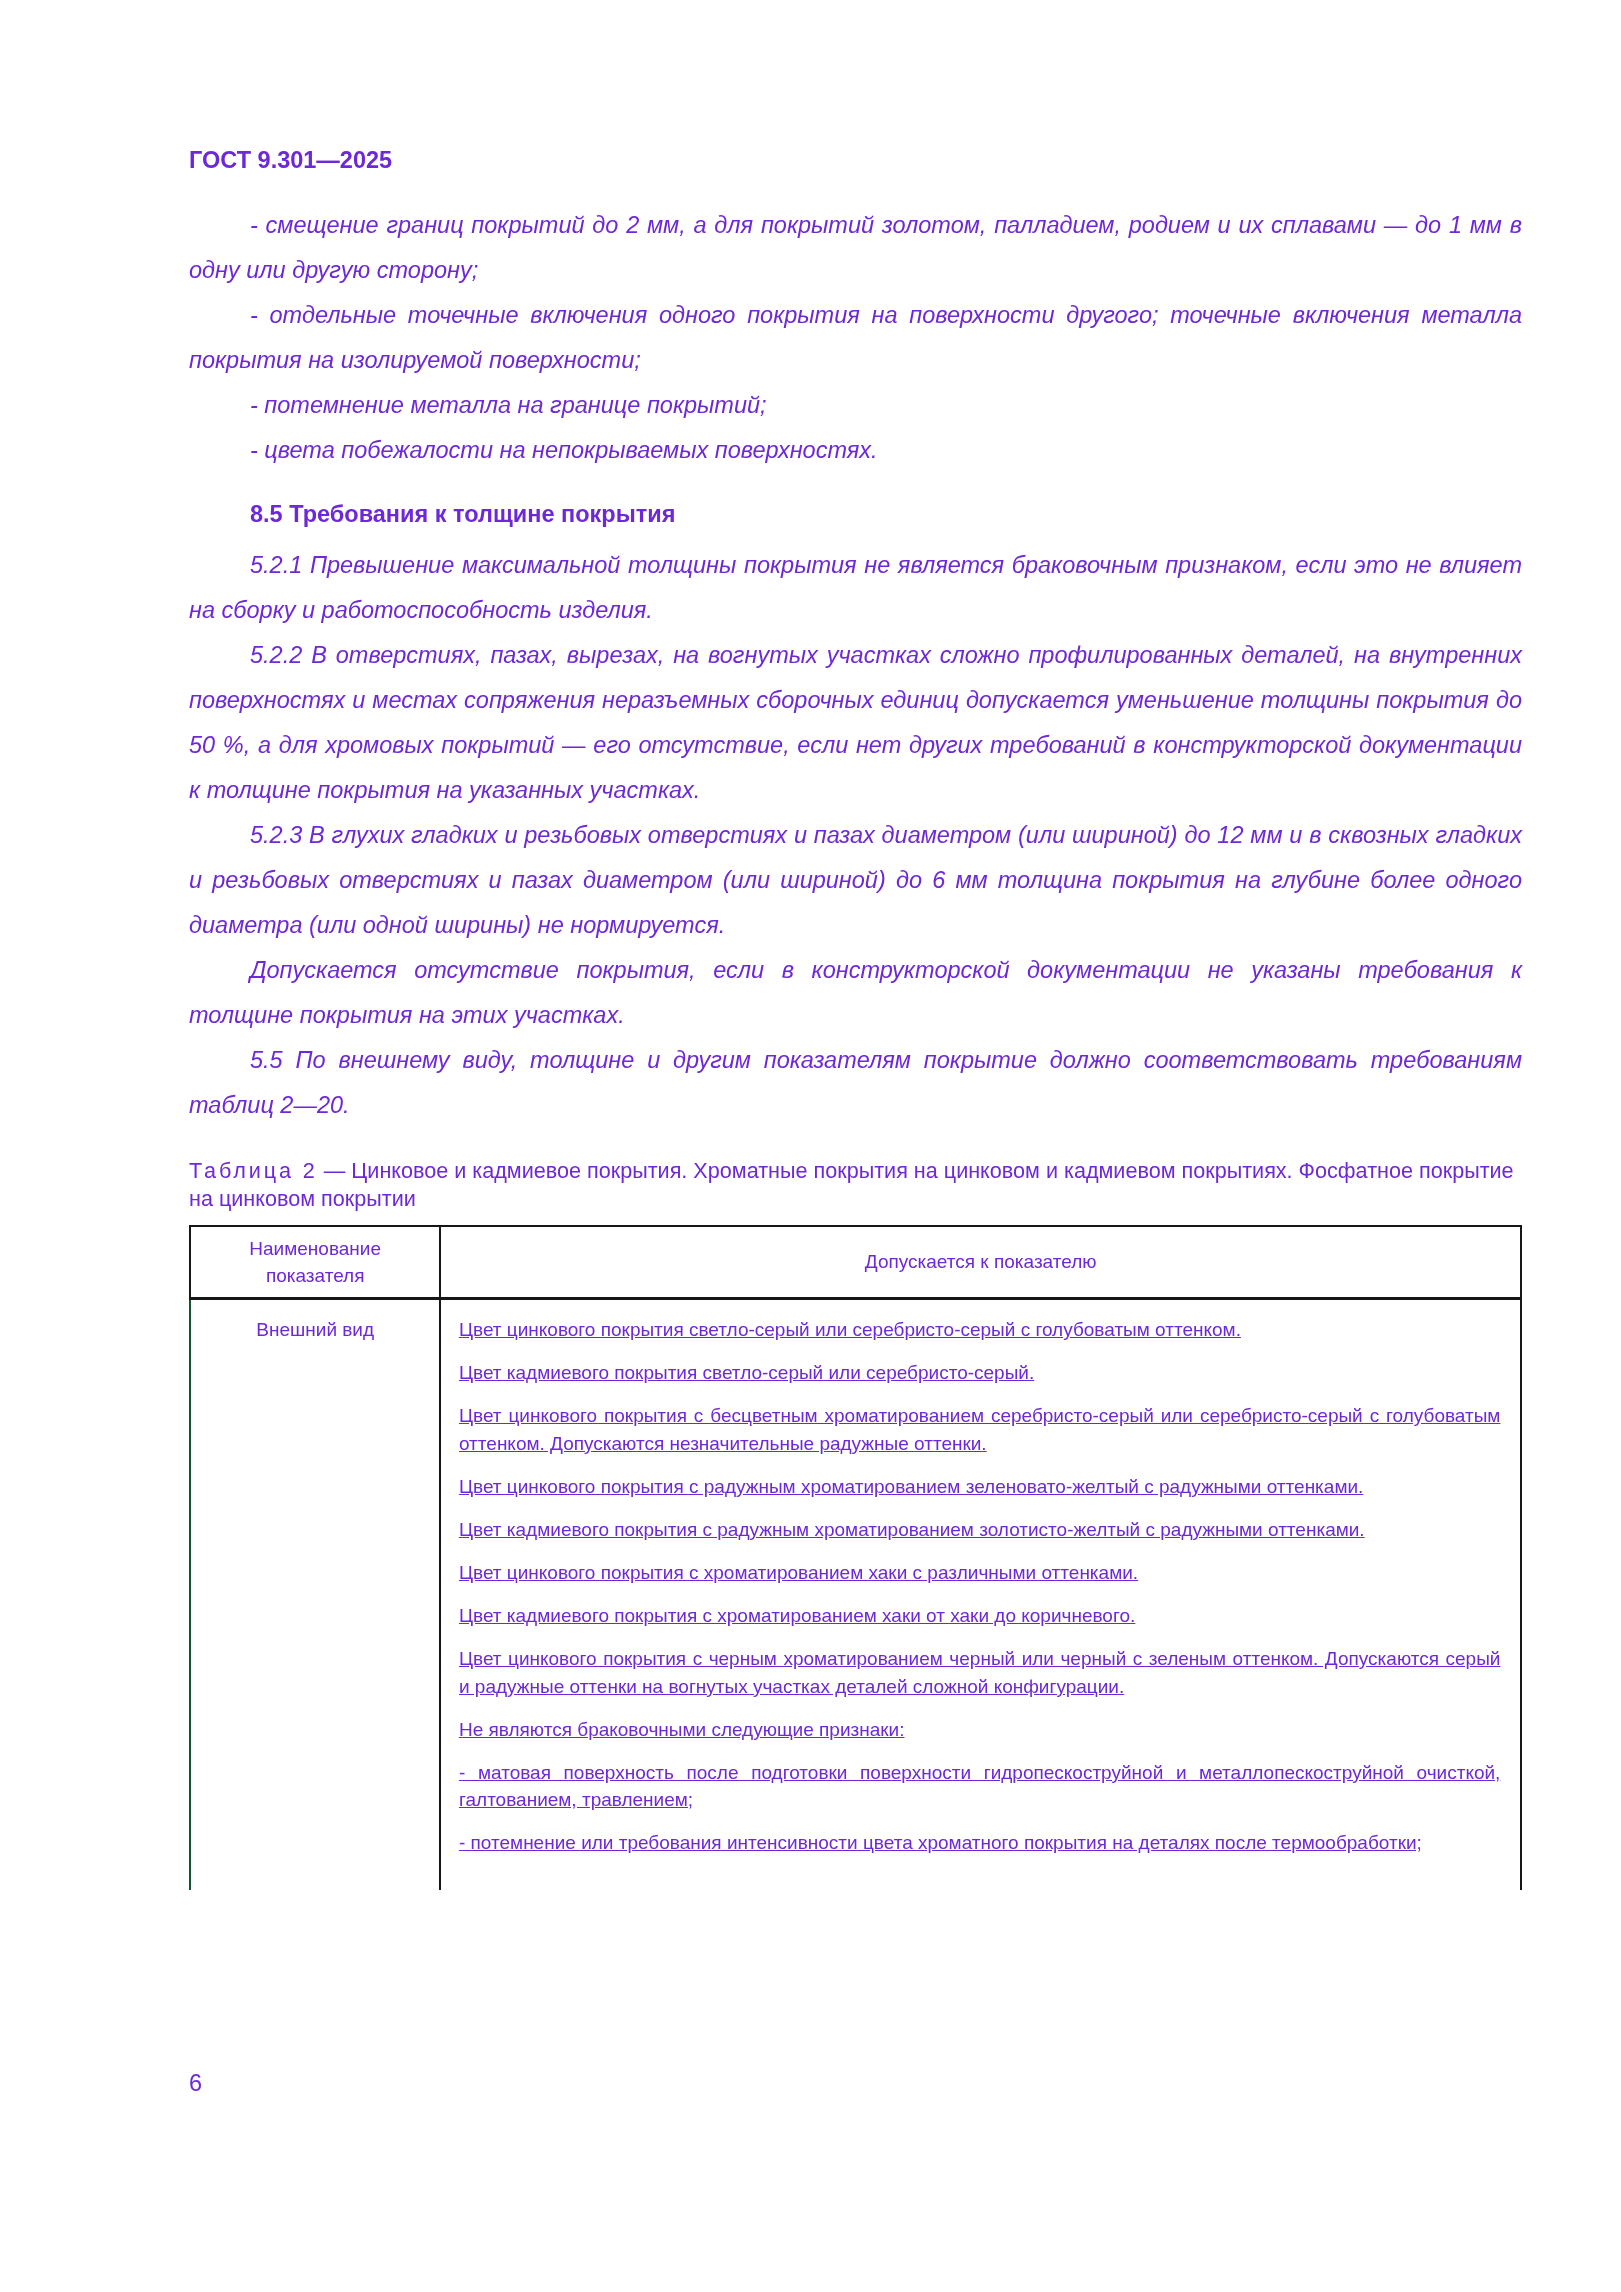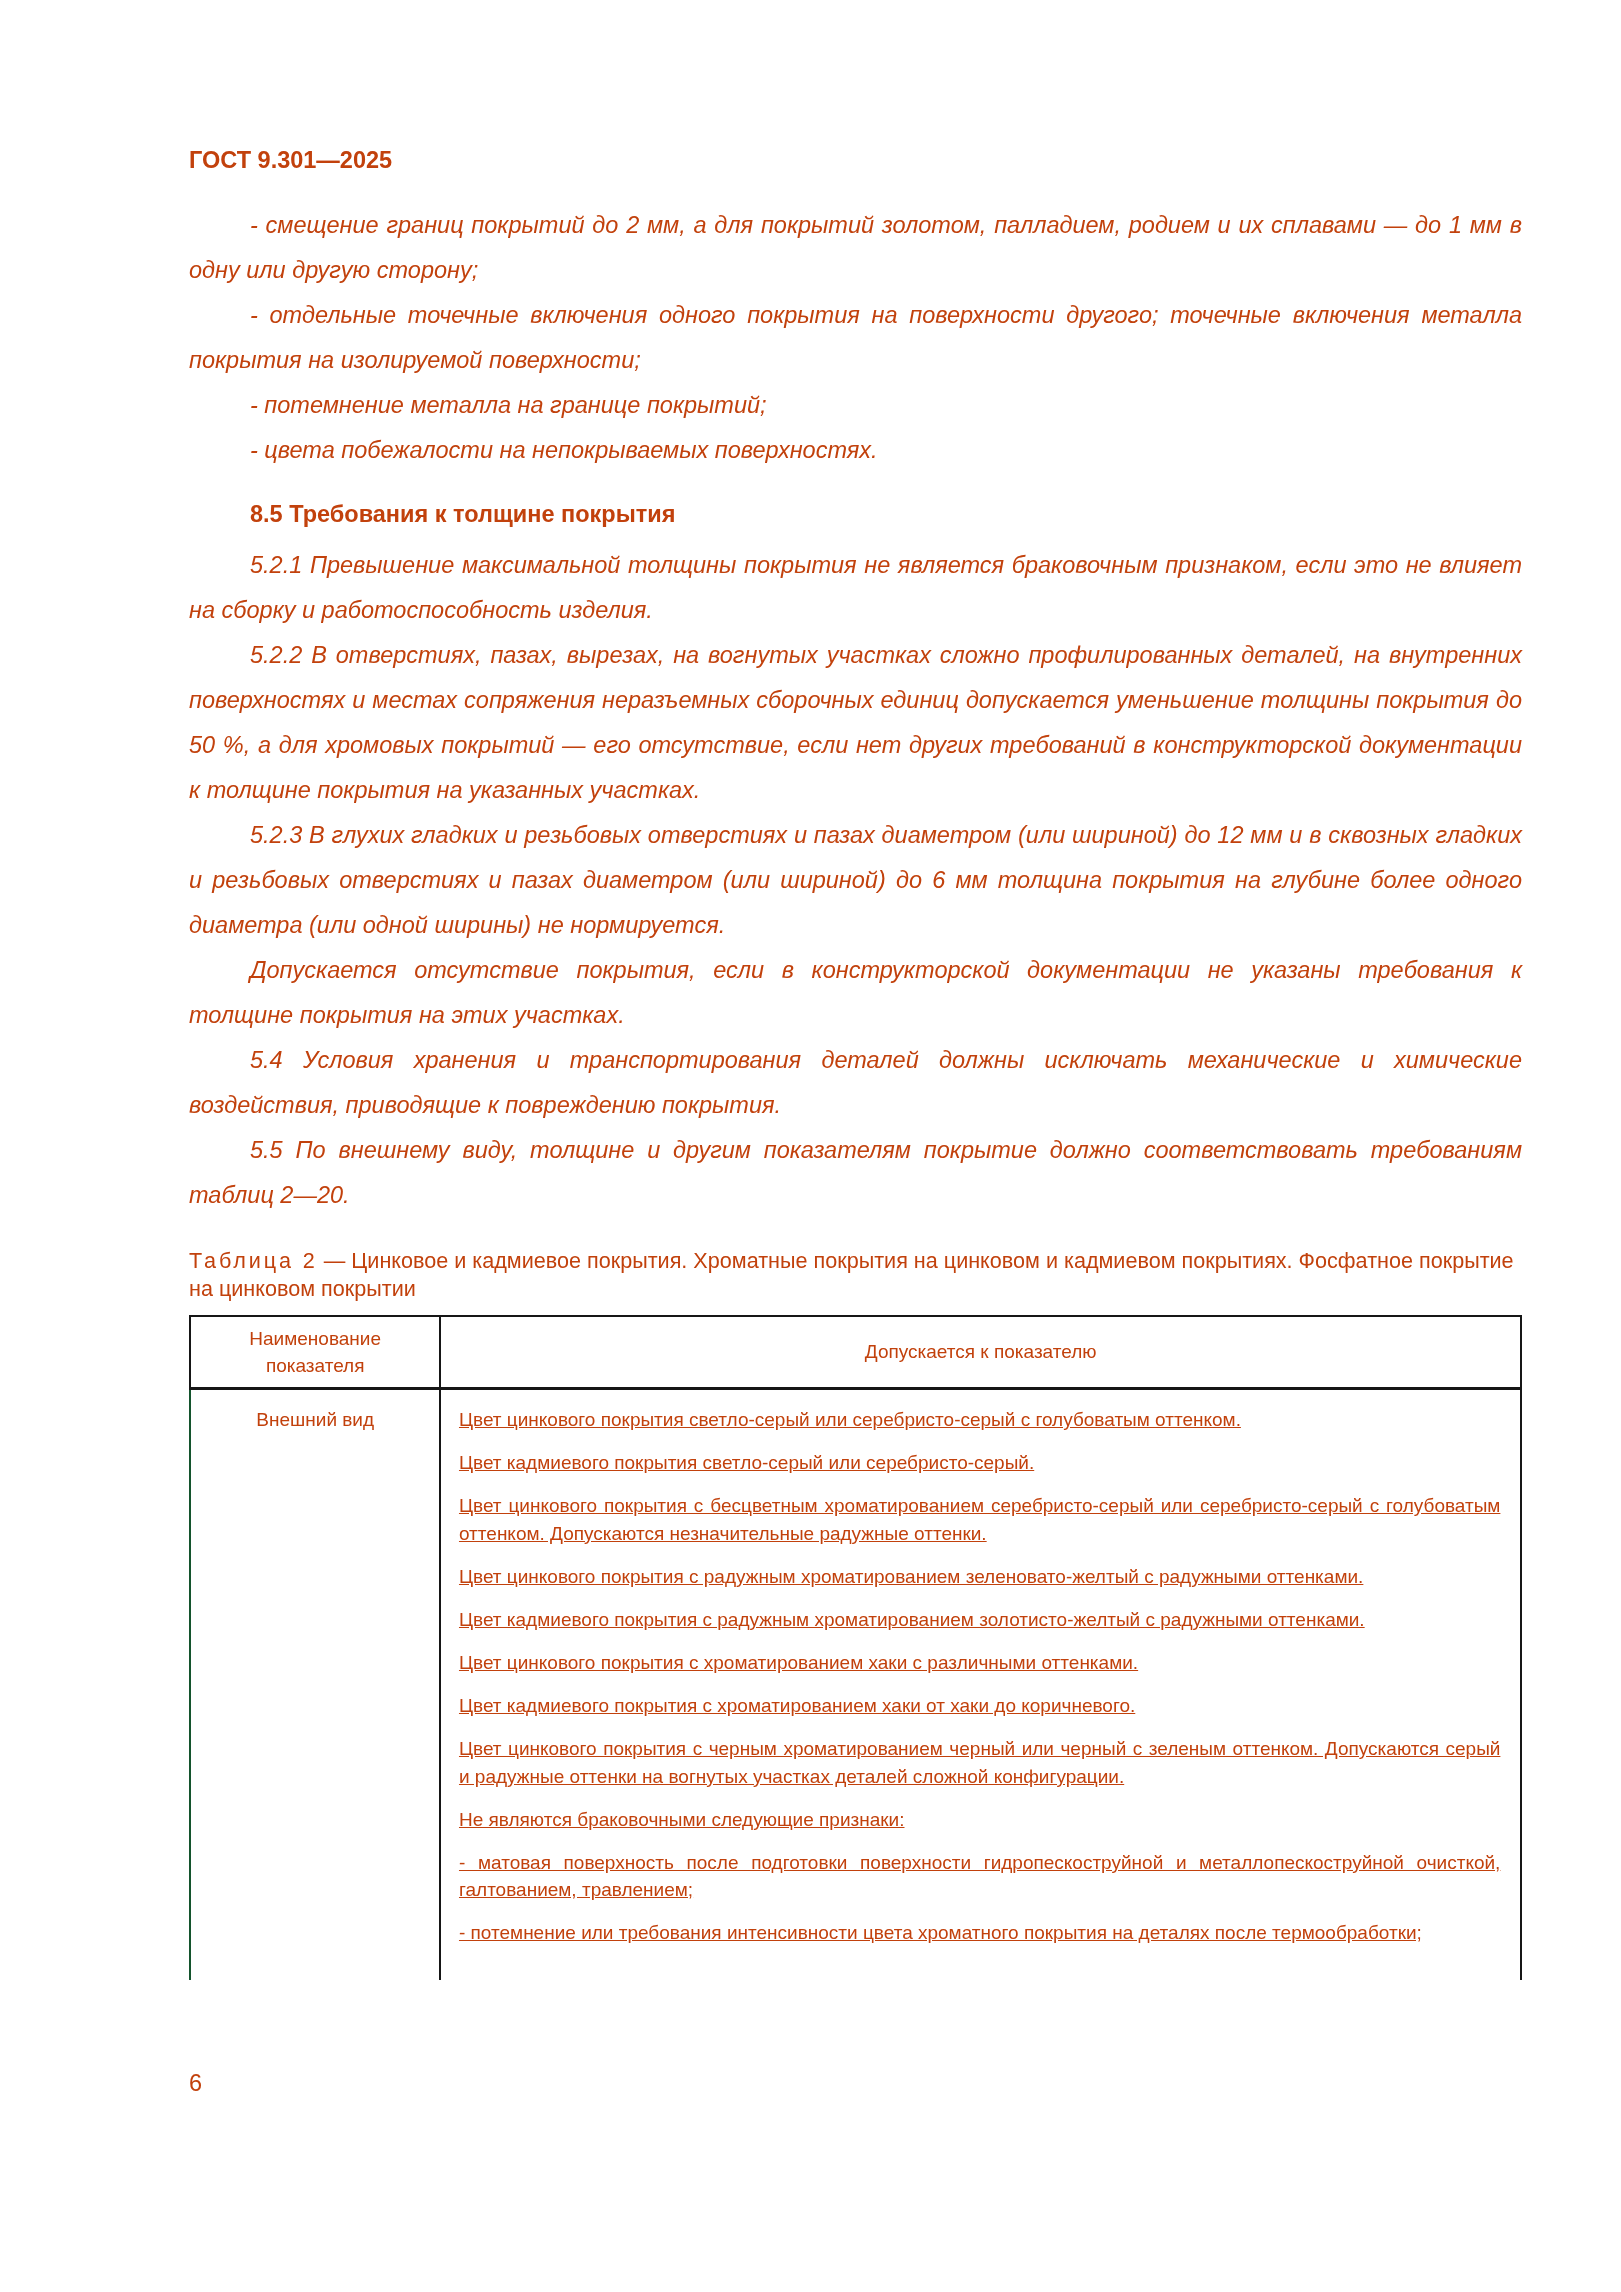--- a/index.html
+++ b/index.html
@@ -6,21 +6,21 @@
     margin: 0;
     padding: 0;
     background: #9a9a9a;
   }
   .page {
     position: relative;
     width: 1621px;
     height: 2293px;
     margin: 0 auto;
     background: #ffffff;
-    color: #c2410c;
+    color: #6d28d9;
     font-family: "Liberation Sans", sans-serif;
     font-size: 23.5px;
     box-sizing: border-box;
     padding: 147px 99px 0 189px;
     overflow: hidden;
   }
   .doc-header {
     font-weight: bold;
     font-size: 23.5px;
     margin-bottom: 29px;
@@ -104,21 +104,20 @@
     <p class="para">- отдельные точечные включения одного покрытия на поверхности другого; точечные включения металла покрытия на изолируемой поверхности;</p>
     <p class="para">- потемнение металла на границе покрытий;</p>
     <p class="para">- цвета побежалости на непокрываемых поверхностях.</p>
 
     <div class="sec-title">8.5 Требования к толщине покрытия</div>
 
     <p class="para">5.2.1 Превышение максимальной толщины покрытия не является браковочным признаком, если это не влияет на сборку и работоспособность изделия.</p>
     <p class="para">5.2.2 В отверстиях, пазах, вырезах, на вогнутых участках сложно профилированных деталей, на внутренних поверхностях и местах сопряжения неразъемных сборочных единиц допускается уменьшение толщины покрытия до 50 %, а для хромовых покрытий — его отсутствие, если нет других требований в конструкторской документации к толщине покрытия на указанных участках.</p>
     <p class="para">5.2.3 В глухих гладких и резьбовых отверстиях и пазах диаметром (или шириной) до 12 мм и в сквозных гладких и резьбовых отверстиях и пазах диаметром (или шириной) до 6 мм толщина покрытия на глубине более одного диаметра (или одной ширины) не нормируется.</p>
     <p class="para">Допускается отсутствие покрытия, если в конструкторской документации не указаны требования к толщине покрытия на этих участках.</p>
-    <p class="para">5.4 Условия хранения и транспортирования деталей должны исключать механические и химические воздействия, приводящие к повреждению покрытия.</p>
     <p class="para">5.5 По внешнему виду, толщине и другим показателям покрытие должно соответствовать требованиям таблиц 2—20.</p>
   </div>
 
   <div class="table-caption">
     <span class="cap-label">Таблица 2</span><span> — Цинковое и кадмиевое покрытия. Хроматные покрытия на цинковом и кадмиевом покрытиях. Фосфатное покрытие на цинковом покрытии</span>
   </div>
 
   <table class="gost-table">
     <thead>
       <tr>

